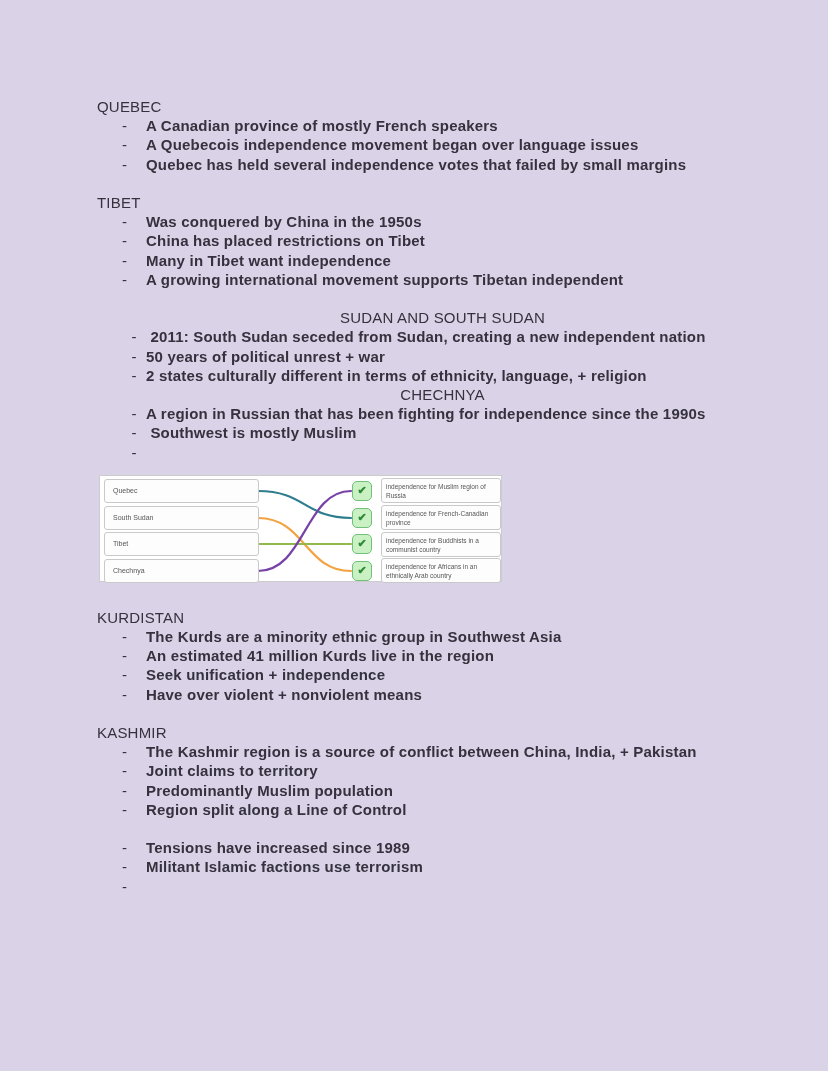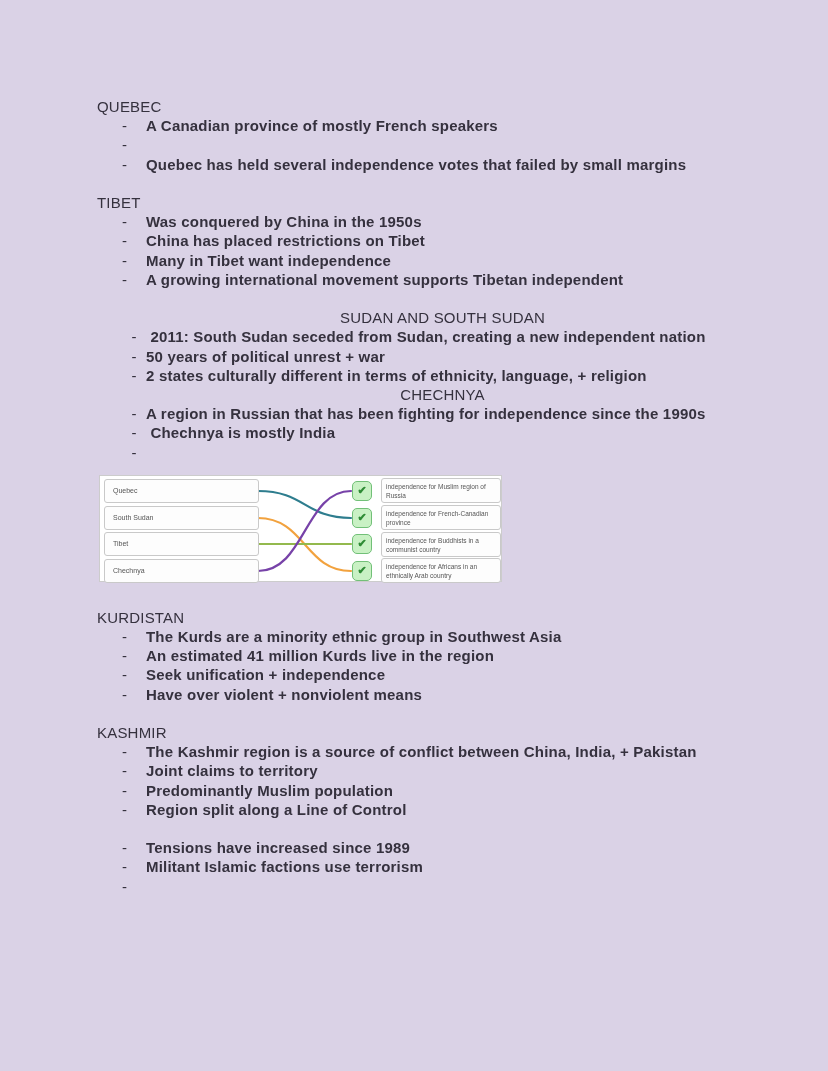--- a/index.html
+++ b/index.html
@@ -61,20 +61,21 @@
 <div class="doc">
   <div id="sections-top">
       <div class="section">
         <div class="heading">QUEBEC</div>
         <div class="bullet">
           <span class="dash">-</span>
           <span class="btext">A Canadian province of mostly French speakers</span>
         </div>
         <div class="bullet">
           <span class="dash">-</span>
+          <span class="btext">A Quebecois independence movement began over language issues</span>
         </div>
         <div class="bullet">
           <span class="dash">-</span>
           <span class="btext">Quebec has held several independence votes that failed by small margins</span>
         </div>
       </div>
       <div class="section">
         <div class="heading">TIBET</div>
         <div class="bullet">
           <span class="dash">-</span>
@@ -109,21 +110,21 @@
         </div>
       </div>
       <div class="section compact">
         <div class="heading">CHECHNYA</div>
         <div class="bullet">
           <span class="dash">-</span>
           <span class="btext">A region in Russian that has been fighting for independence since the 1990s</span>
         </div>
         <div class="bullet">
           <span class="dash">-</span>
-          <span class="btext"> Chechnya is mostly India</span>
+          <span class="btext"> Southwest is mostly Muslim</span>
         </div>
         <div class="bullet">
           <span class="dash">-</span>
         </div>
       </div>
     </div>
 
   <div class="widget" id="matching-widget">
     <svg id="widget-lines" viewBox="0 0 403 107">
         <path d="M158,15 C205,15 205,42 251,42" fill="none" stroke="#2e7d8e" stroke-width="2.2" stroke-linecap="round"></path>

